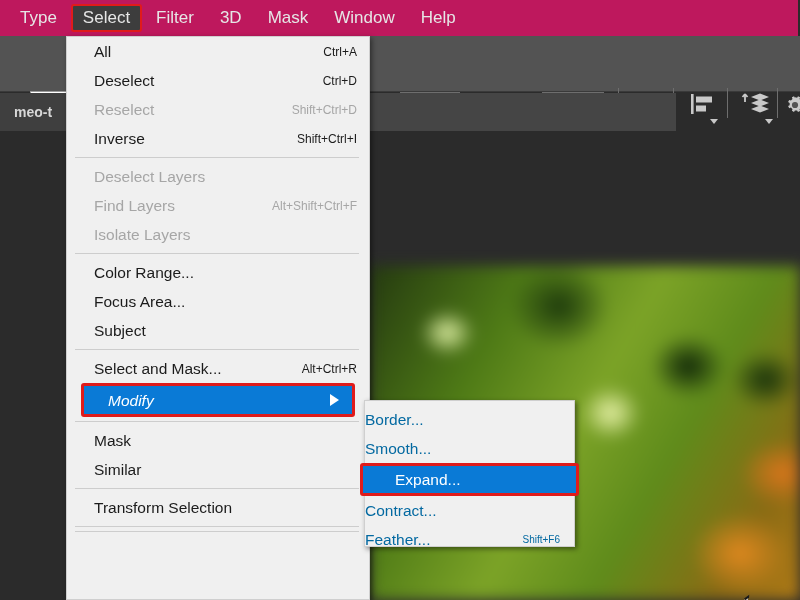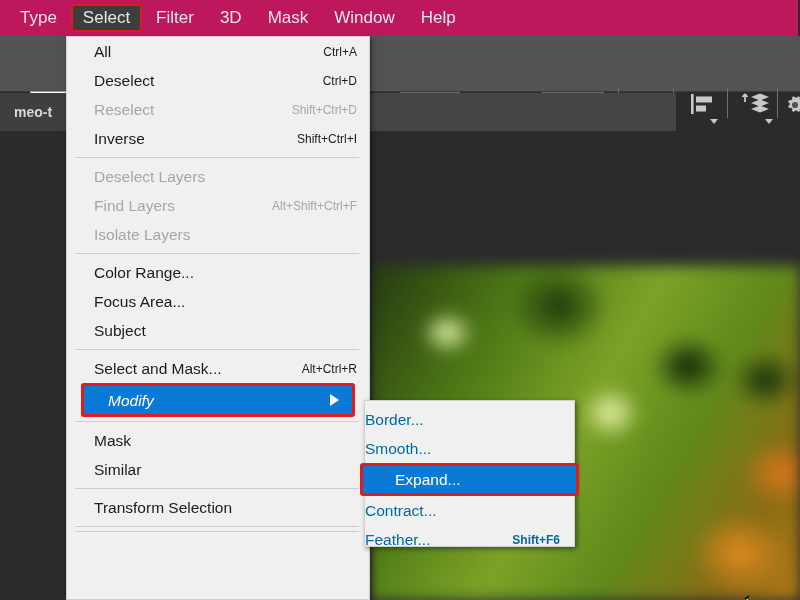--- a/index.html
+++ b/index.html
@@ -157,21 +157,21 @@
     border: 1px solid #cfcfcf;
     box-shadow: 2px 2px 5px rgba(0,0,0,.45);
     padding-top: 4px;
   }
   .sub-row {
     position: relative; height: 29px;
     display: flex; align-items: center;
     font-size: 15.5px; color: #0369a1;
     white-space: nowrap;
   }
-  .sub-row .shortcut { position: absolute; right: 14px; font-size: 12px; font-weight: bold; }
+  .sub-row .shortcut { position: absolute; right: 14px; font-size: 10px; }
   .sub-row.highlight { background: #0a7ad6; color: #ffffff; }
   .sub-row.boxed {
     border: 3px solid #e01b1b; border-radius: 3px;
     height: 33px; margin: 0 -5px; padding-left: 32px;
   }
 </style>
 </head>
 <body>
 
 <div id="app">

